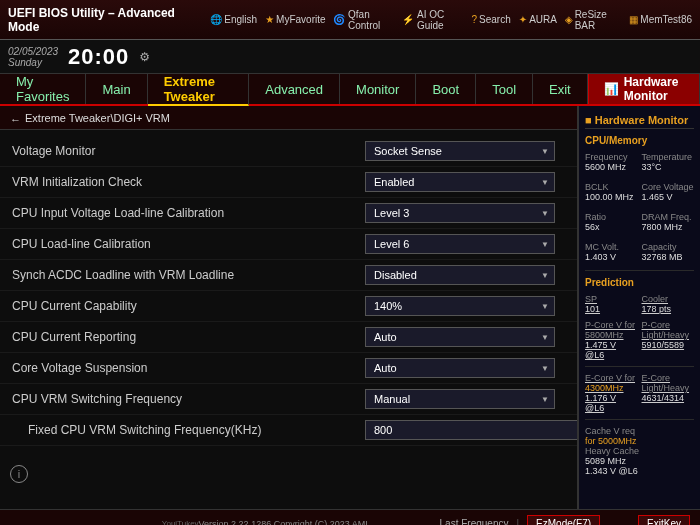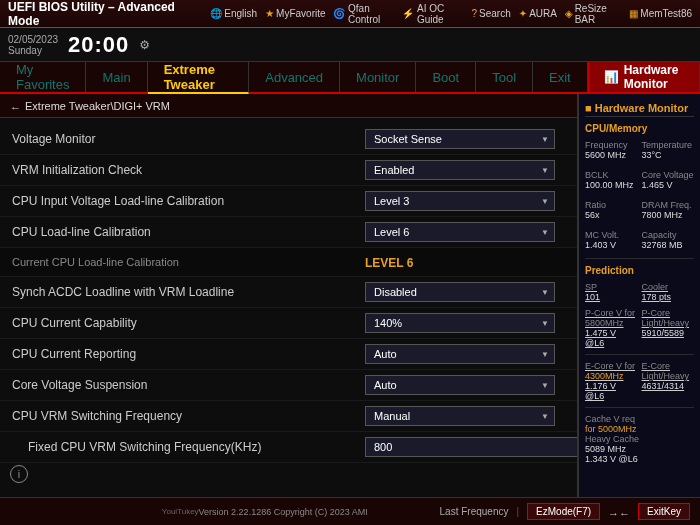--- a/index.html
+++ b/index.html
@@ -14,21 +14,21 @@
     }
 
     
     .top-bar {
       background: linear-gradient(180deg, #2a0a0a 0%, #1a0505 100%);
       padding: 2px 8px;
       display: flex;
       align-items: center;
       gap: 12px;
       border-bottom: 1px solid #555;
-      height: 28px;
+      height: 40px;
     }
     .top-bar-title {
       color: #fff;
       font-size: 12px;
       font-weight: bold;
     }
     .top-bar-items {
       display: flex;
       gap: 8px;
       align-items: center;
@@ -52,20 +52,21 @@
       display: flex;
       align-items: center;
       padding: 2px 8px;
       gap: 10px;
       height: 34px;
       border-bottom: 1px solid #333;
     }
     .datetime-text {
       font-size: 10px;
       color: #aaa;
+      font-style: italic;
     }
     .datetime-clock {
       font-size: 22px;
       font-weight: bold;
       color: #fff;
       letter-spacing: 1px;
     }
     .datetime-gear {
       color: #aaa;
       font-size: 12px;
@@ -78,21 +79,21 @@
       display: flex;
       align-items: stretch;
       height: 32px;
       border-bottom: 2px solid #c00;
     }
     .nav-item {
       padding: 0 16px;
       display: flex;
       align-items: center;
       font-size: 13px;
-      color: #0f766e;
+      color: #86efac;
       cursor: pointer;
       border-right: 1px solid #333;
     }
     .nav-item.active {
       color: #ffcc00;
       border-bottom: 2px solid #ffcc00;
       margin-bottom: -2px;
       font-weight: bold;
     }
     .nav-item.hw-monitor {
@@ -394,26 +395,20 @@
         <div class="setting-value">
           <div class="select-wrapper">
             <select class="setting-select">
               <option>Level 1</option><option>Level 2</option><option>Level 3</option>
               <option>Level 4</option><option>Level 5</option><option selected="">Level 6</option>
             </select>
           </div>
         </div>
       </div>
 
-      <div class="setting-row" style="background:#0a0a0a;">
-        <span class="setting-label dim">Current CPU Load-line Calibration</span>
-        <div class="setting-value">
-          <span class="setting-value-text">LEVEL 6</span>
-        </div>
-      </div>
 
       <div class="setting-row">
         <span class="setting-label">Synch ACDC Loadline with VRM Loadline</span>
         <div class="setting-value">
           <div class="select-wrapper">
             <select class="setting-select">
               <option selected="">Disabled</option>
               <option>Enabled</option>
             </select>
           </div>

